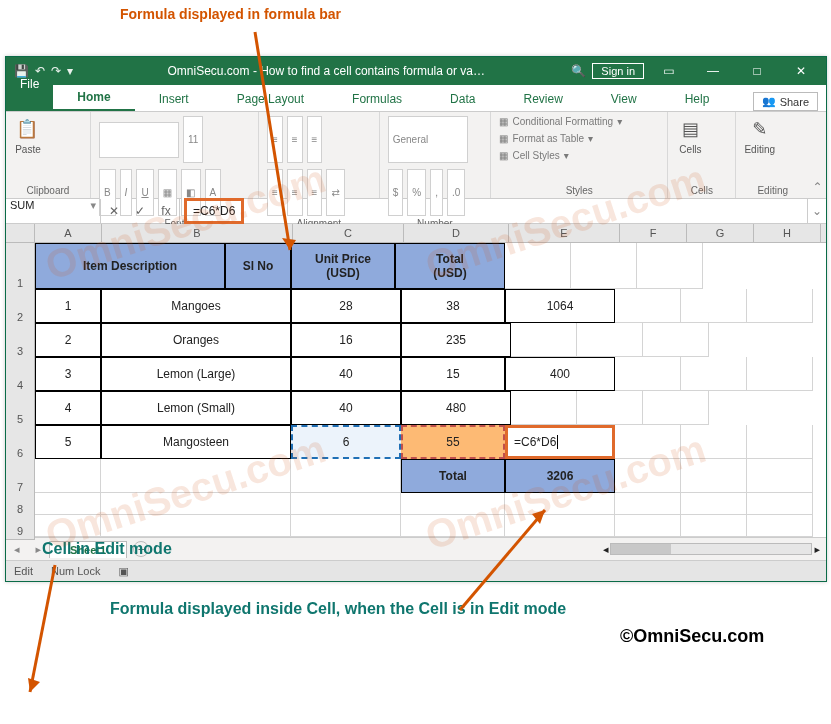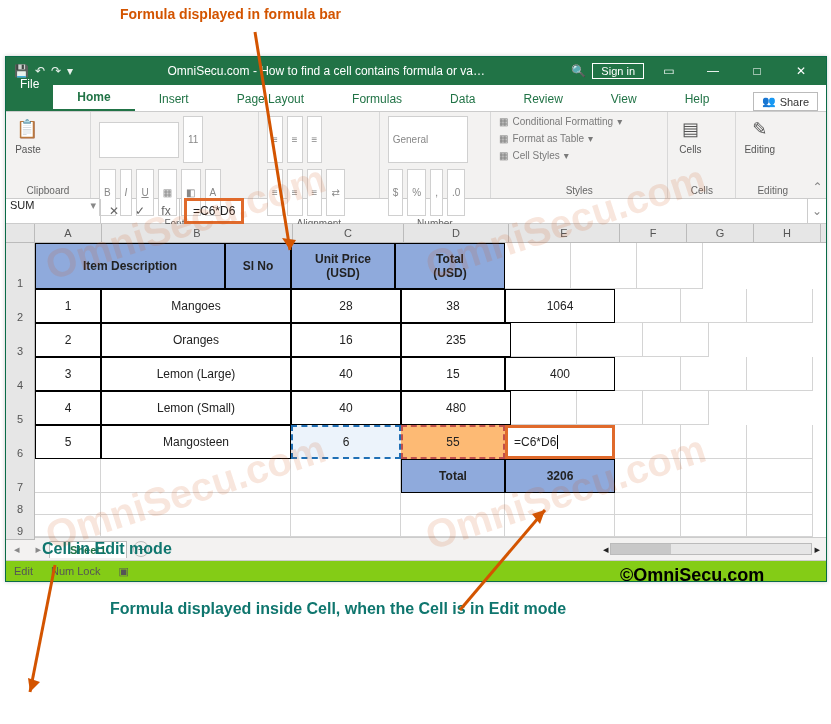--- a/index.html
+++ b/index.html
@@ -64,21 +64,21 @@
 .edit-cell .caret{border-right:1px solid #000;height:14px;margin-left:1px}
 .cell.blank{border-right:1px solid #d4d4d4;border-bottom:1px solid #d4d4d4}
 
 .sheettabs{height:22px;background:#f3f2f1;border-top:1px solid #ccc;display:flex;align-items:center;font-size:11px}
 .sheettabs .nav{padding:0 8px;color:#888}
 .sheet{background:#fff;border:1px solid #bbb;border-bottom:none;padding:2px 20px;font-weight:600;color:#217346}
 .addsheet{margin-left:6px;border:1px solid #bbb;border-radius:50%;width:14px;height:14px;display:flex;align-items:center;justify-content:center;color:#666}
 .hscroll{margin-left:auto;display:flex;align-items:center;gap:2px;padding-right:6px}
 .hscroll .track{width:200px;height:10px;background:#e6e6e6;border:1px solid #bbb;position:relative}
 .hscroll .thumb{position:absolute;left:0;top:0;bottom:0;width:60px;background:#c8c8c8}
-.status{height:20px;background:#84cc16;border-top:1px solid #ccc;display:flex;align-items:center;font-size:11px;color:#555;padding:0 8px;gap:18px}
+.status{height:20px;background:#e5e5e5;border-top:1px solid #ccc;display:flex;align-items:center;font-size:11px;color:#555;padding:0 8px;gap:18px}
 
 .anno-edit{position:absolute;color:#0f766e;font-weight:700;font-size:16px}
 .watermark{position:absolute;font-size:40px;color:rgba(210,85,30,.15);transform:rotate(-18deg);font-weight:700;pointer-events:none}
 .credit{position:absolute;font-size:18px;font-weight:700;color:#000}
 svg.arrow{position:absolute;pointer-events:none}
 </style>
 </head>
 <body>
 
 <div class="wrap">
@@ -367,21 +367,21 @@
     <div class="status">
       <span>Edit</span>
       <span>Num Lock</span>
       <span>▣</span>
     </div>
 
   </div>
 
   <div class="anno-edit" style="top:540px;left:42px">Cell in Edit mode</div>
   <div class="anno-edit" style="top:600px;left:110px">Formula displayed inside Cell, when the Cell is in Edit mode</div>
-  <div class="credit" style="top:565px;left:620px">©OmniSecu.com</div>
+  <div class="credit" style="top:626px;left:620px">©OmniSecu.com</div>
 
   <svg class="arrow" style="top:20px;left:0" width="831" height="700">
     <line x1="255" y1="12" x2="290" y2="230" stroke="#d35400" stroke-width="3"></line>
     <polygon points="290,230 282,218 296,220" fill="#d35400"></polygon>
     <line x1="30" y1="672" x2="55" y2="545" stroke="#d35400" stroke-width="3"></line>
     <polygon points="30,672 28,658 40,662" fill="#d35400"></polygon>
     <line x1="460" y1="590" x2="545" y2="490" stroke="#d35400" stroke-width="3"></line>
     <polygon points="545,490 532,494 540,504" fill="#d35400"></polygon>
   </svg>
 

